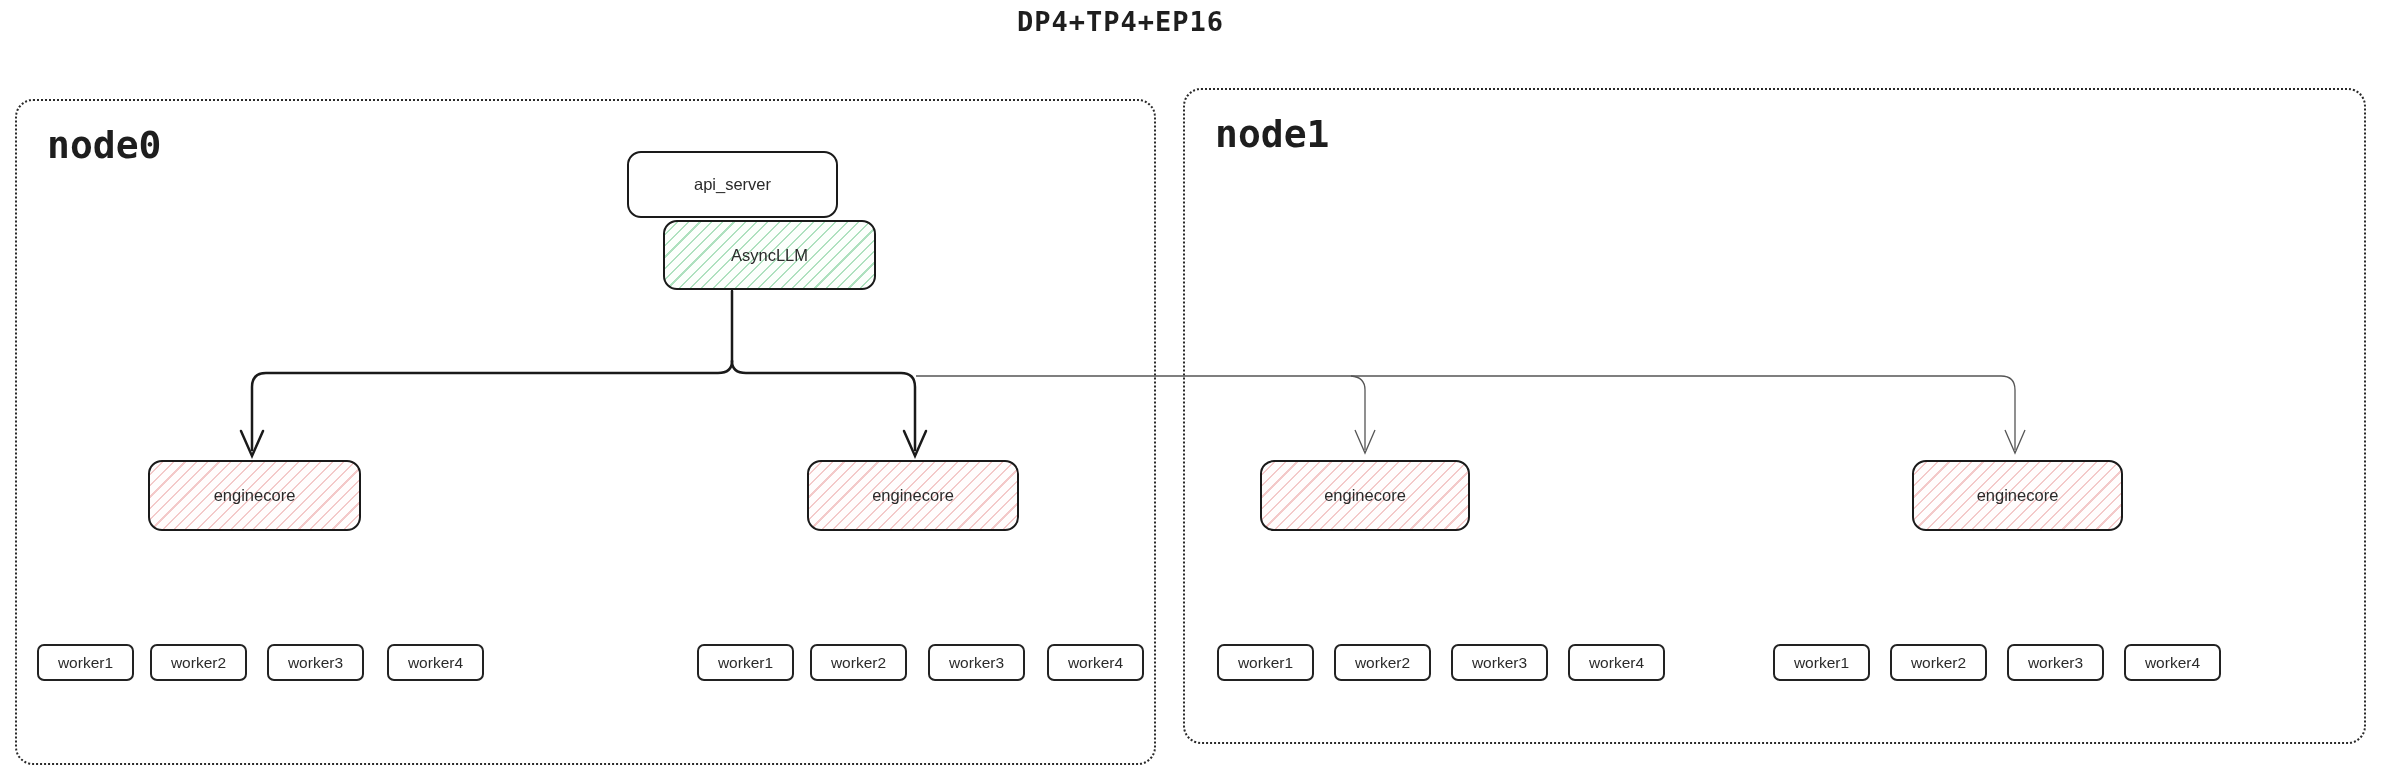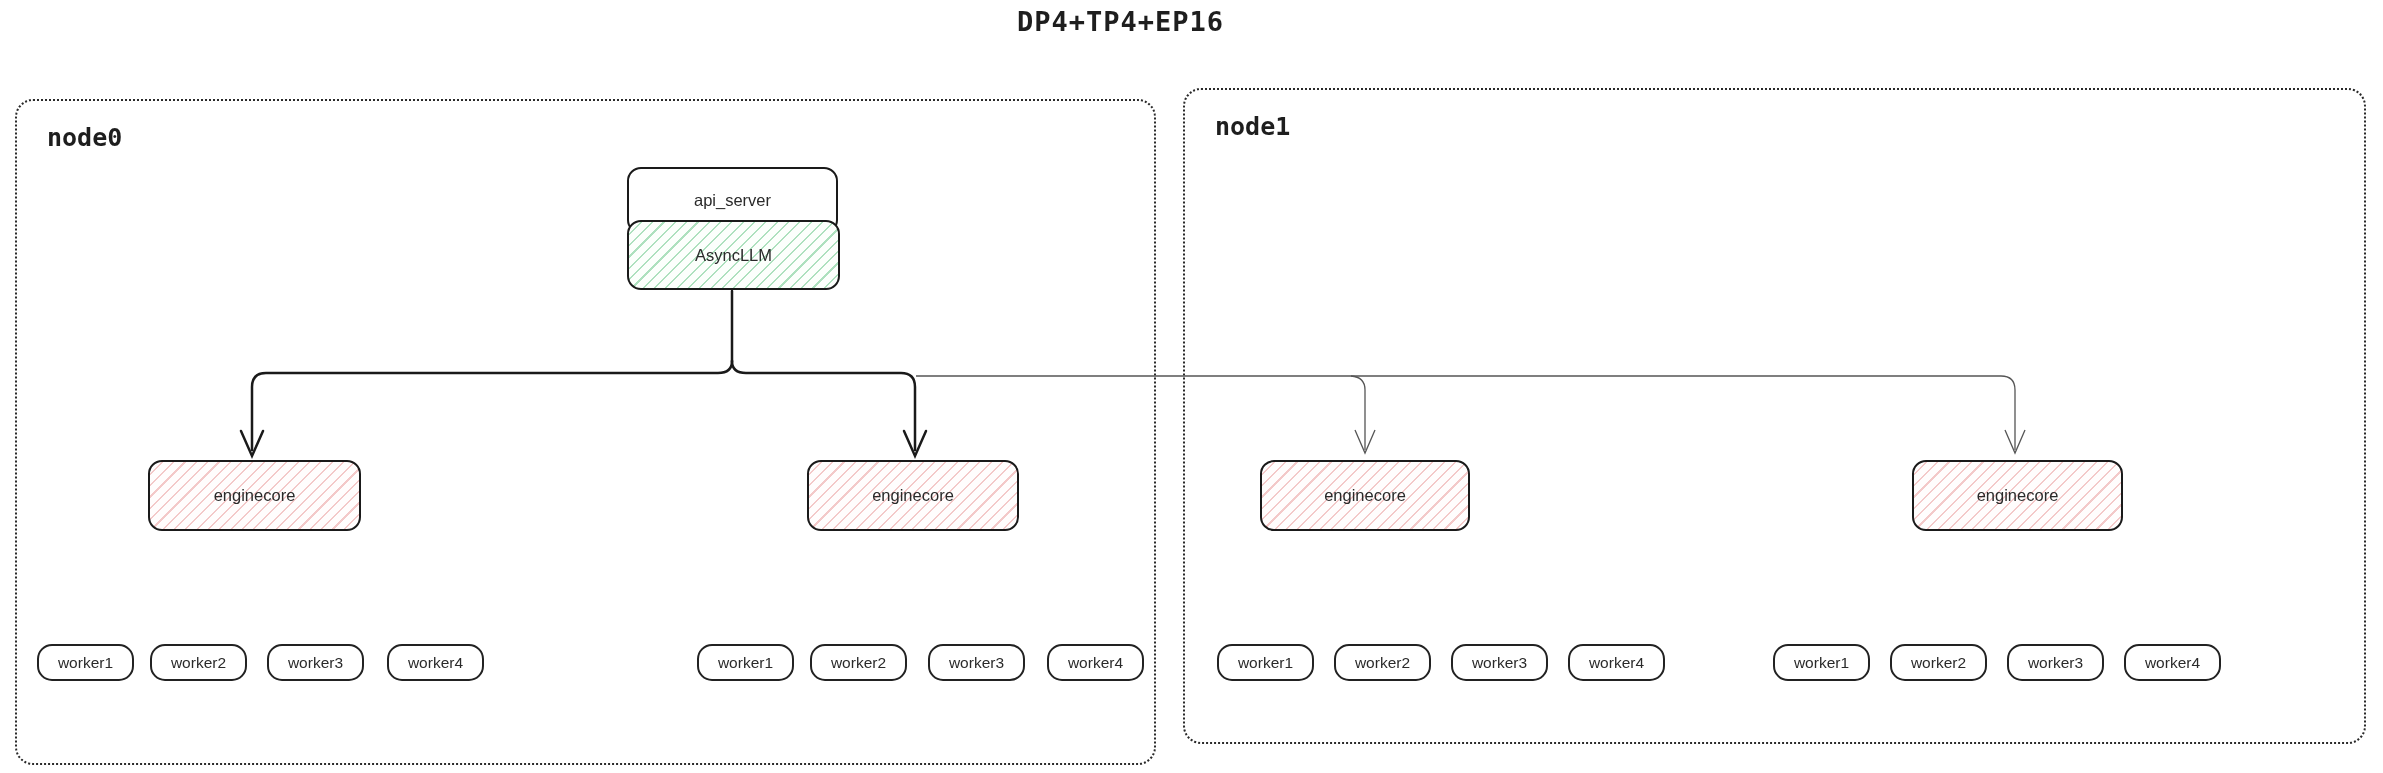--- a/index.html
+++ b/index.html
@@ -23,52 +23,53 @@
     border:2.5px dotted #2a2a2a;
     border-radius:18px;
     background:transparent;
     box-sizing:border-box;
   }
   .node-label{
     position:absolute;
     left:30px;top:22px;
     font-family:"DejaVu Sans Mono", monospace;
     font-weight:bold;
-    font-size:25px;
+    font-size:38px;
     color:#1e1e1e;
   }
   .box{
     position:absolute;
     border:2.2px solid #1a1a1a;
     border-radius:14px;
     background:#ffffff;
     display:flex;align-items:center;justify-content:center;
     font-size:16.5px;
     color:#2a2a2a;
     box-sizing:border-box;
     z-index:3;
   }
   .hatch-green{
     background-color:#fcfffc;
     background-image:repeating-linear-gradient(135deg,
       rgba(110,200,140,0.55) 0, rgba(110,200,140,0.55) 1.5px,
       transparent 1.5px, transparent 8px);
+    margin-left:36px;
   }
   .hatch-pink{
     background-color:#fffdfd;
     background-image:repeating-linear-gradient(135deg,
       rgba(232,150,150,0.5) 0, rgba(232,150,150,0.5) 1.5px,
       transparent 1.5px, transparent 8px);
   }
   .worker{
     position:absolute;
     top:644px;
     width:97px;height:37px;
     border:2px solid #222;
-    border-radius:15px;
+    border-radius:7px;
     background:#ffffff;
     display:flex;align-items:center;justify-content:center;
     font-size:15.5px;
     font-weight:500;
     color:#2a2a2a;
     box-sizing:border-box;
     z-index:3;
   }
   svg.wires{position:absolute;left:0;top:0;z-index:2;}
 </style>
@@ -94,21 +95,21 @@
 
   <path d="M732 361 Q732 373 746 373 L901 373 Q915 373 915 387 L915 450" stroke="#1a1a1a" stroke-width="2.5" fill="none" stroke-linecap="round"></path>
   <path d="M904 431 L915 456 L926 431" stroke="#1a1a1a" stroke-width="2.5" fill="none" stroke-linecap="round"></path>
 
   <path d="M916 376 L2001 376 Q2015 376 2015 390 L2015 450" stroke="#555" stroke-width="1.3" fill="none"></path>
   <path d="M1351 376 Q1365 377 1365 390 L1365 450" stroke="#555" stroke-width="1.3" fill="none"></path>
   <path d="M1355 430 L1365 453 L1375 430" stroke="#555" stroke-width="1.3" fill="none"></path>
   <path d="M2005 430 L2015 453 L2025 430" stroke="#555" stroke-width="1.3" fill="none"></path>
 </svg>
 
-<div class="box" style="left:627px;top:151px;width:211px;height:67px;margin-top:16px;">api_server</div>
+<div class="box" style="left:627px;top:151px;width:211px;height:67px;">api_server</div>
 <div class="box hatch-green" style="left:627px;top:220px;width:213px;height:70px;">AsyncLLM</div>
 
 <div class="box hatch-pink" style="left:148px;top:460px;width:213px;height:71px;">enginecore</div>
 <div class="box hatch-pink" style="left:807px;top:460px;width:212px;height:71px;">enginecore</div>
 <div class="box hatch-pink" style="left:1260px;top:460px;width:210px;height:71px;">enginecore</div>
 <div class="box hatch-pink" style="left:1912px;top:460px;width:211px;height:71px;">enginecore</div>
 
 <div class="worker" style="left:37px;">worker1</div>
 <div class="worker" style="left:150px;">worker2</div>
 <div class="worker" style="left:267px;">worker3</div>

